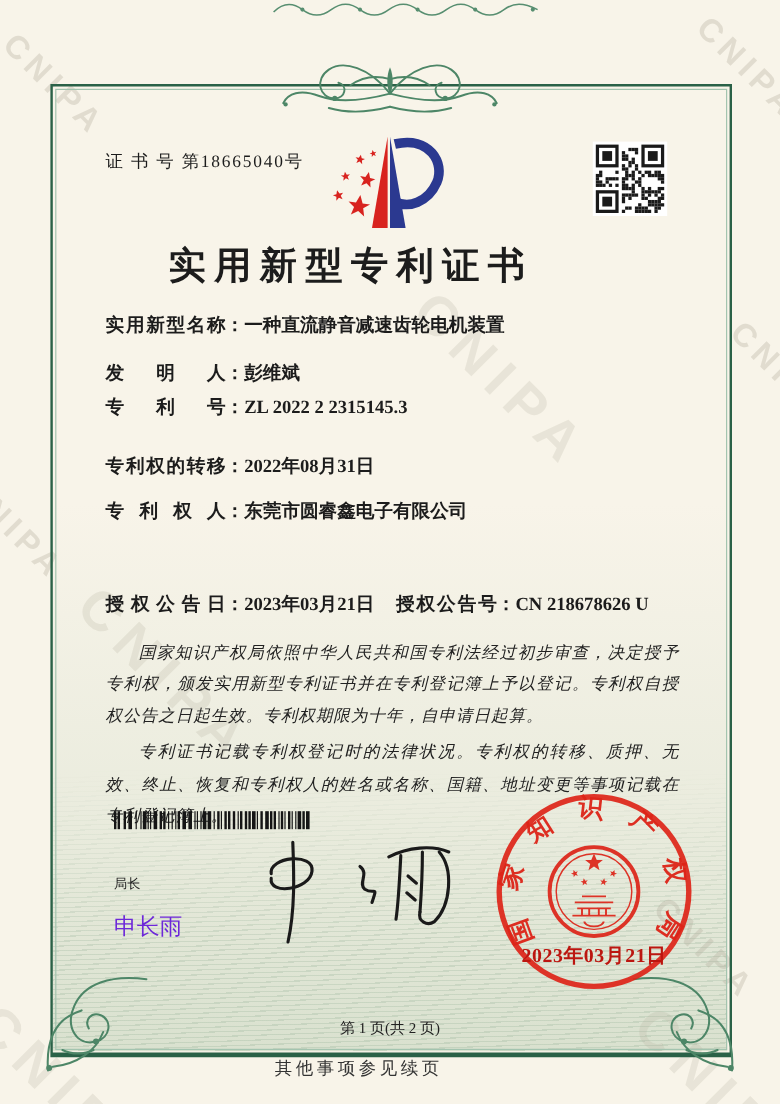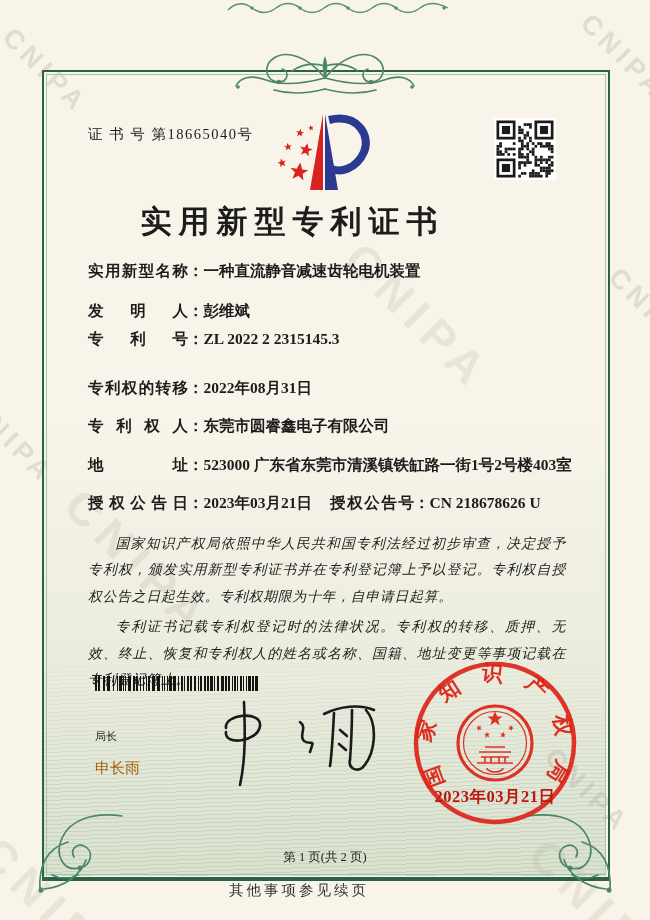--- a/index.html
+++ b/index.html
@@ -29,21 +29,21 @@
   .field{position:absolute;left:88px;font-size:15.5px;white-space:nowrap;}
   .flabel{display:inline-block;width:100px;text-align:justify;text-align-last:justify;font-weight:600;vertical-align:bottom;}
   .flabel.w2{width:84px;}
   .fcolon{font-weight:600;}
   .fvalue{font-weight:600;}
   .pair2{position:absolute;left:242px;top:0;}
   .paras{position:absolute;left:88px;top:531px;width:478px;font-size:13.8px;line-height:1.92;
          font-style:italic;letter-spacing:.8px;text-align:justify;color:#222;}
   .paras p{margin:0 0 4px 0;text-indent:2em;}
   .sign-title{position:absolute;left:95px;top:729px;font-family:"Liberation Sans","DejaVu Sans",sans-serif;font-size:11px;color:#222;}
-  .sign-name{position:absolute;left:95px;top:759px;font-family:"Liberation Sans","DejaVu Sans",sans-serif;font-size:15px;color:#a16207;}
+  .sign-name{position:absolute;left:95px;top:759px;font-family:"Liberation Sans","DejaVu Sans",sans-serif;font-size:19px;color:#6d28d9;}
   .page-num{position:absolute;left:0;top:849px;width:650px;text-align:center;font-size:12.5px;color:#222;}
   .footer-note{position:absolute;left:0;top:881px;width:598px;text-align:center;font-size:14.5px;letter-spacing:3px;color:#333;}
   svg{position:absolute;overflow:visible;}
 </style>
 </head>
 <body>
 
 <div class="page">
 
   <div class="tint"></div>
@@ -274,23 +274,20 @@
   </div>
   <div class="field" style="top:329px">
     <span class="flabel">专利号</span><span class="fcolon">：</span><span class="fvalue">ZL 2022 2 2315145.3</span>
   </div>
   <div class="field" style="top:378px">
     <span class="flabel">专利权的转移</span><span class="fcolon">：</span><span class="fvalue">2022年08月31日</span>
   </div>
   <div class="field" style="top:416px">
     <span class="flabel">专利权人</span><span class="fcolon">：</span><span class="fvalue">东莞市圆睿鑫电子有限公司</span>
   </div>
-  <div class="field" style="top:455px">
-    <span class="flabel">地址</span><span class="fcolon">：</span><span class="fvalue">523000 广东省东莞市清溪镇铁缸路一街1号2号楼403室</span>
-  </div>
   <div class="field" style="top:493px">
     <span class="flabel">授权公告日</span><span class="fcolon">：</span><span class="fvalue">2023年03月21日</span>
     <span class="pair2">
       <span class="flabel w2">授权公告号</span><span class="fcolon">：</span><span class="fvalue">CN 218678626 U</span>
     </span>
   </div>
 
   <div class="paras">
     <p>国家知识产权局依照中华人民共和国专利法经过初步审查，决定授予专利权，颁发实用新型专利证书并在专利登记簿上予以登记。专利权自授权公告之日起生效。专利权期限为十年，自申请日起算。</p>
     <p>专利证书记载专利权登记时的法律状况。专利权的转移、质押、无效、终止、恢复和专利权人的姓名或名称、国籍、地址变更等事项记载在专利登记簿上。</p>

